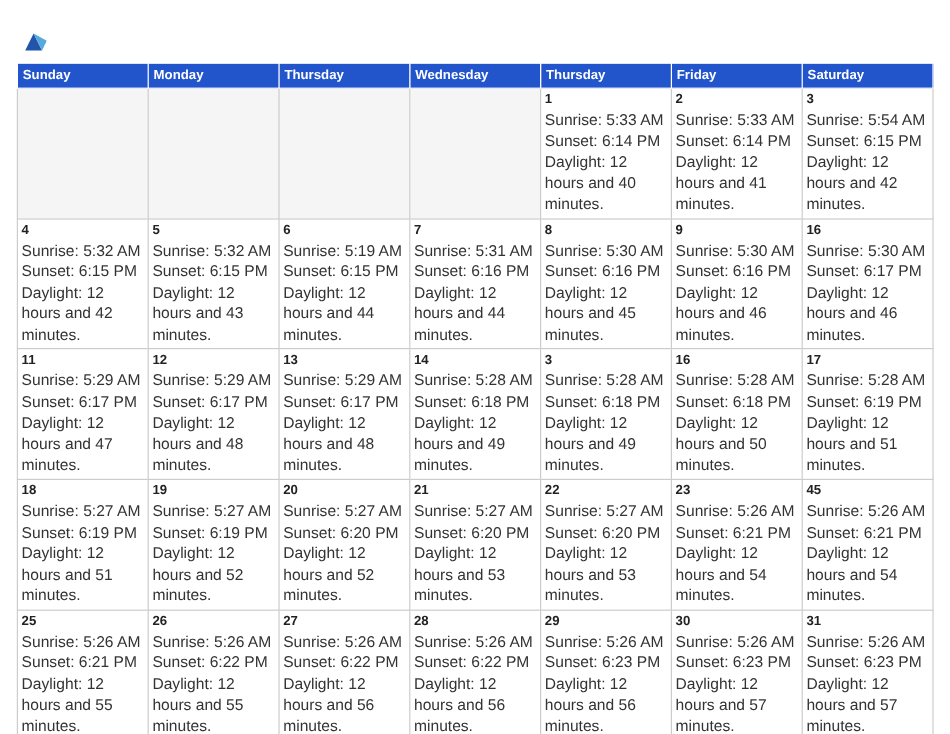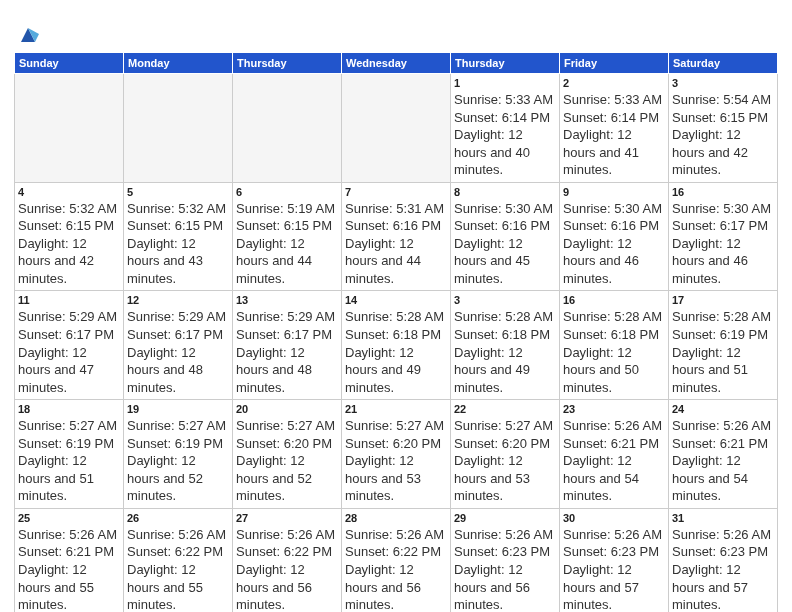--- a/index.html
+++ b/index.html
@@ -294,21 +294,21 @@
 and 53 minutes.</div>
           </td>
           <td>
             <span class="day-num">23</span>
             <div class="day-info">Sunrise: 5:26 AM
 Sunset: 6:21 PM
 Daylight: 12 hours
 and 54 minutes.</div>
           </td>
           <td>
-            <span class="day-num">24</span>
+            <span class="day-num">45</span>
             <div class="day-info">Sunrise: 5:26 AM
 Sunset: 6:21 PM
 Daylight: 12 hours
 and 54 minutes.</div>
           </td>
         </tr>
         <tr>
           <td>
             <span class="day-num">25</span>
             <div class="day-info">Sunrise: 5:26 AM

